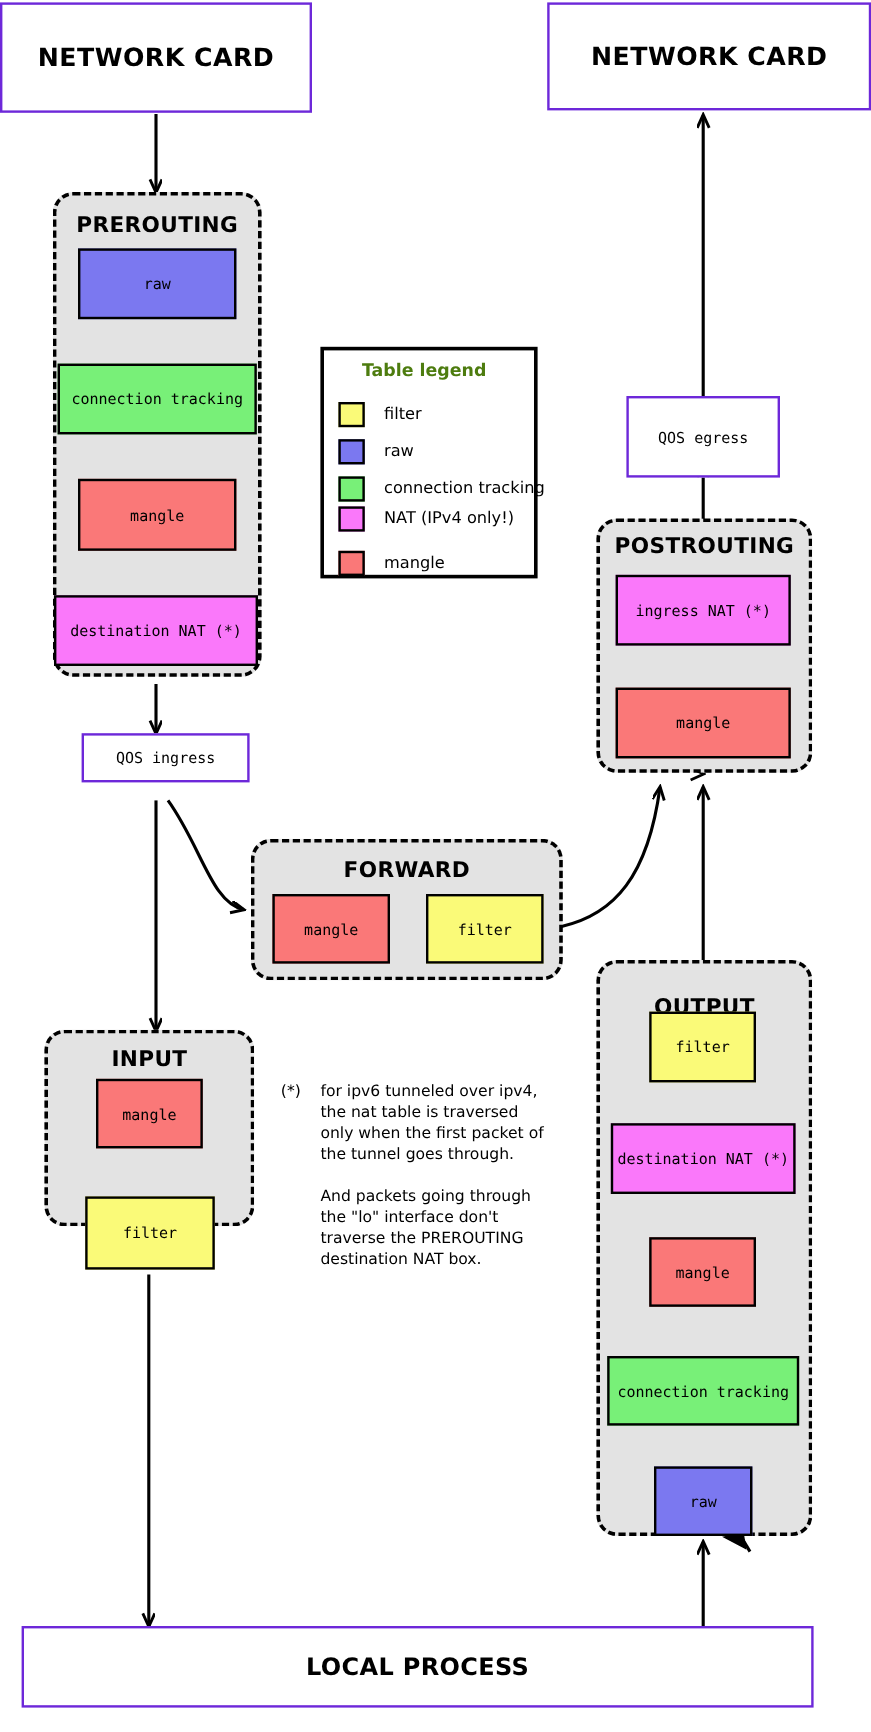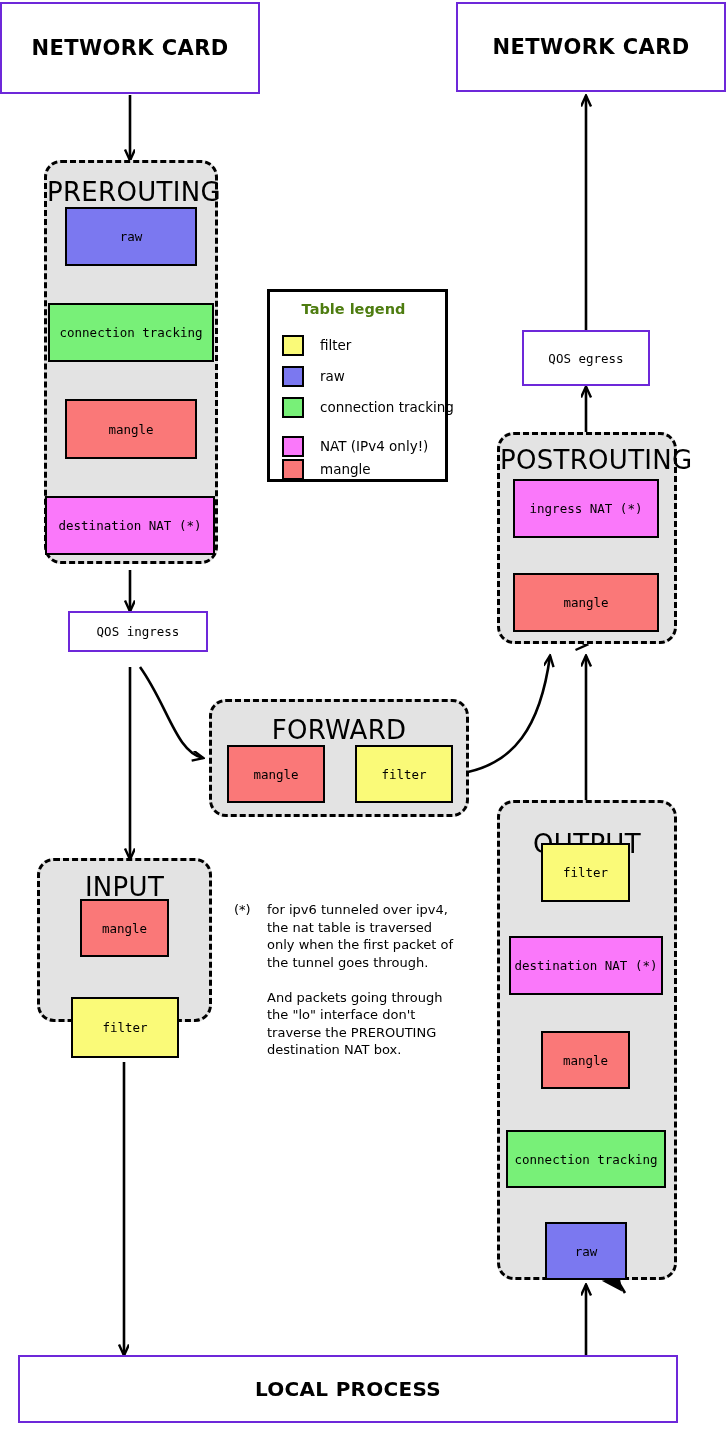--- a/index.html
+++ b/index.html
@@ -62,22 +62,22 @@
     background: #e3e3e3;
     border: 3px dashed #000000;
     border-radius: 17px;
   }
   .chain-title {
     position: absolute;
     left: 0;
     right: 0;
     text-align: center;
     font-family: "DejaVu Sans", sans-serif;
-    font-weight: normal;
-    font-size: 26px;
+    font-weight: bold;
+    font-size: 18px;
     letter-spacing: 0.3px;
     color: #000;
     white-space: nowrap;
   }
 
   
   .tbox {
     position: absolute;
     box-sizing: border-box;
     border: 2.5px solid #000000;
@@ -253,31 +253,31 @@
       <div class="legend-label">filter</div>
     </div>
     <div class="legend-row" style="top:73px;">
       <div class="legend-swatch" style="background:#7b78f0;"></div>
       <div class="legend-label">raw</div>
     </div>
     <div class="legend-row" style="top:104px;">
       <div class="legend-swatch" style="background:#78f078;"></div>
       <div class="legend-label">connection tracking</div>
     </div>
-    <div class="legend-row" style="top:143px;text-align:center;">
+    <div class="legend-row" style="top:129px;text-align:center;">
       <div class="legend-swatch" style="background:#fa78fa;"></div>
       <div class="legend-label">NAT  (IPv4 only!)</div>
     </div>
     <div class="legend-row" style="top:166px;">
       <div class="legend-swatch" style="background:#fa7878;"></div>
       <div class="legend-label">mangle</div>
     </div>
   </div>
 
-  <div class="plain-box" style="left:522px; top:330px; width:128px; height:56px;">
+  <div class="plain-box" style="left:522px; top:330px; width:128px; height:68px;">
     <span class="qos-label">QOS egress</span>
   </div>
 
   <div class="chain" style="left:497px; top:432px; width:180px; height:212px;">
     <div class="chain-title" style="top:10px;">POSTROUTING</div>
   </div>
   <div class="tbox" style="left:513px; top:479px; width:146px; height:59px; background:#fa78fa;">
     <span>ingress NAT (*)</span>
   </div>
   <div class="tbox" style="left:513px; top:573px; width:146px; height:59px; background:#fa7878;">

